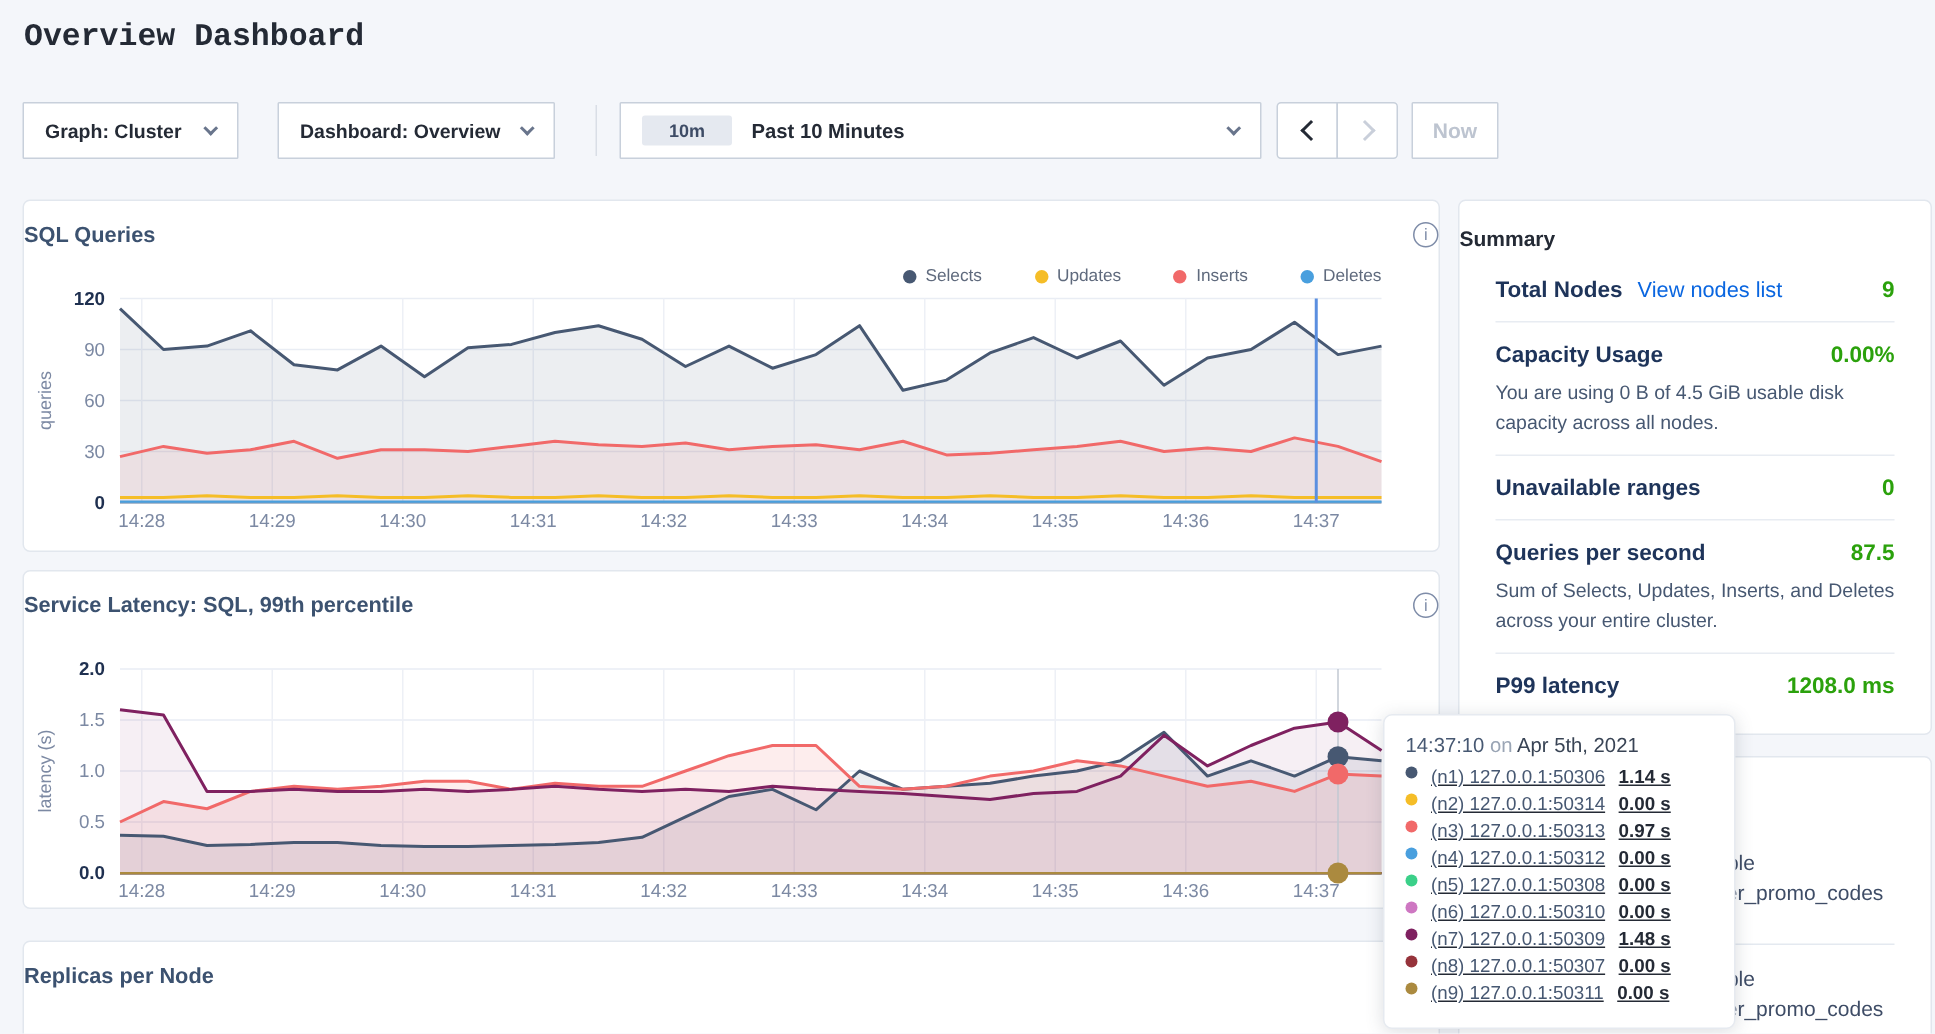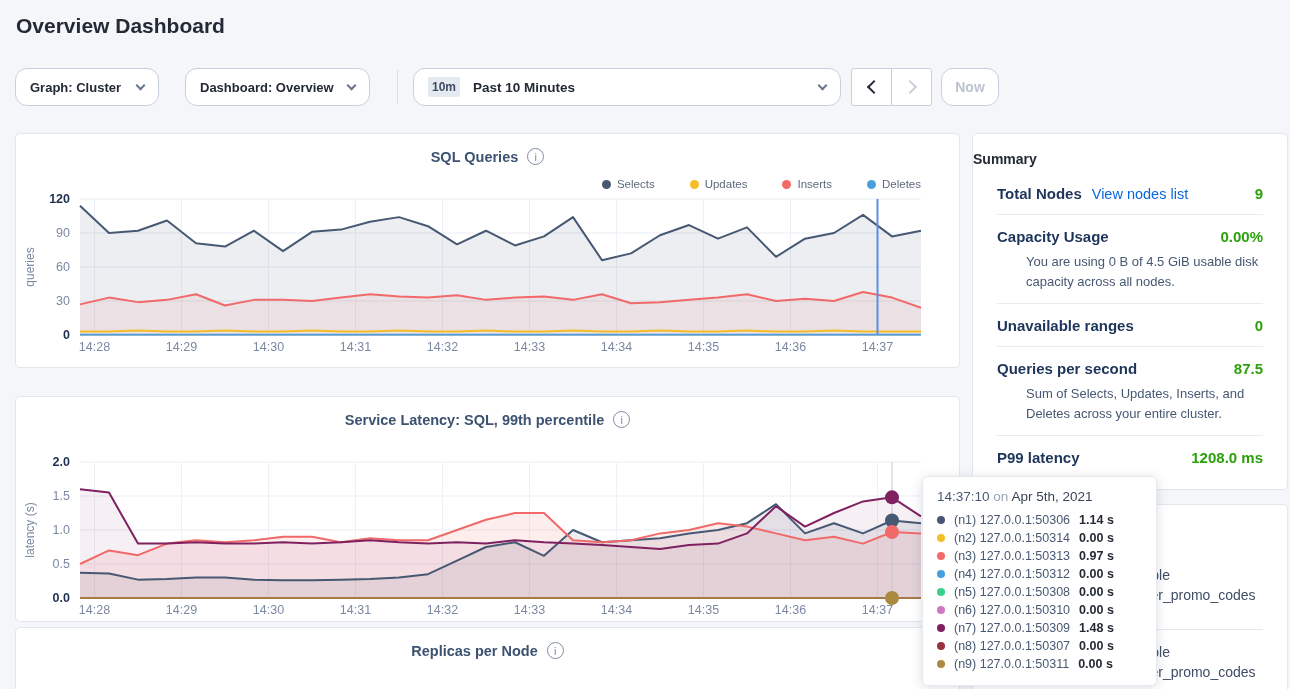--- a/index.html
+++ b/index.html
@@ -1,83 +1,83 @@
 <!DOCTYPE html>
 <html><head>
 <meta charset="utf-8">
 <style>
   * { margin:0; padding:0; box-sizing:border-box; }
   html,body { width:1290px; height:689px; overflow:hidden; }
   body { background:#F4F6FA; font-family:"Liberation Sans", sans-serif; position:relative; color:#242A35; }
 
-  .page-title { position:absolute; left:16px; top:14px; font-size:21px; font-weight:600; color:#242A35; }
+  .page-title { position:absolute; left:16px; top:14px; font-size:21px; font-weight:600; color:#242A35;font-family:Liberation Mono, monospace; }
 
   
   .btn, .time-sel, .nav-btn, .now-btn {
     position:absolute; top:68px; height:38px; background:#fff;
-    border:1px solid #C8D0DB; border-radius:12px; display:flex; align-items:center;
+    border:1px solid #C8D0DB; border-radius:1px; display:flex; align-items:center;
     font-family:"Liberation Sans", sans-serif; cursor:pointer; white-space:nowrap;
   }
   .btn { padding:0 14px; font-size:13px; font-weight:bold; color:#242A35; justify-content:space-between; }
   .chev { width:7px; height:7px; border-right:2px solid #69758C; border-bottom:2px solid #69758C;
           transform:rotate(45deg); margin-left:10px; margin-top:-3px; flex:0 0 auto; }
   .tb-divider { position:absolute; left:397px; top:70px; width:1px; height:34px; background:#D9DEE6; }
   .time-sel { left:413px; width:428px; padding:0 14px; }
-  .time-badge { background:#E5E9F0; border-radius:2px; padding:3px 4px; font-size:12px; font-weight:bold; color:#3E4C66; }
+  .time-badge { background:#E5E9F0; border-radius:2px; padding:3px 18px; font-size:12px; font-weight:bold; color:#3E4C66; }
   .time-label { margin-left:13px; font-size:13.5px; font-weight:bold; color:#242A35; }
   .time-sel .chev { margin-left:auto; }
   .nav-btn { width:41px; justify-content:center; }
   .nav-btn.prev { left:851px; border-radius:3px 0 0 3px; }
   .nav-btn.next { left:891px; border-radius:0 3px 3px 0; }
   .arr { width:10px; height:10px; }
   .arr-left  { border-left:2.5px solid #242A35; border-bottom:2.5px solid #242A35; transform:rotate(45deg); margin-left:4px; }
   .arr-right { border-right:2.5px solid #C9CFDA; border-top:2.5px solid #C9CFDA; transform:rotate(45deg); margin-right:4px; }
   .now-btn { left:941px; width:58px; justify-content:center; font-size:14px; font-weight:bold; color:#BDC4D0; }
 
   
   .panel { position:absolute; background:#fff; border:1px solid #E2E7EE; border-radius:5px; }
   #sql-panel      { left:15px; top:133px; width:945px; height:235px; }
-  #latency-panel  { left:15px; top:380px; width:945px; height:226px;margin-top:16px; }
+  #latency-panel  { left:15px; top:380px; width:945px; height:226px; }
   #replicas-panel { left:15px; top:627px; width:945px; height:140px; }
   #summary-panel  { left:972px; top:133px; width:316px; height:357px; }
   #events-panel   { left:972px; top:504px; width:316px; height:280px; }
 
-  .chart-title { position:absolute; top:14px; left:0; right:0; display:flex; justify-content:center; align-items:center;
+  .chart-title { position:absolute; top:14px; left:0; right:0; display:flex; justify-content:space-between; align-items:center;
                  font-size:14.5px; font-weight:bold; color:#3C5270; }
   .info-icon { display:inline-flex; align-items:center; justify-content:center; width:17px; height:17px;
                border:1px solid #7E8CA8; border-radius:50%; color:#7E8CA8; font-size:11px; margin-left:9px;
                font-weight:normal; cursor:pointer; }
   .legend { position:absolute; top:44px; right:38px; display:flex; gap:35px; align-items:center; }
   .legend-item { display:flex; align-items:center; gap:6px; font-size:11.5px; color:#5F6A7D; cursor:pointer; }
   .legend-dot { width:9px; height:9px; border-radius:50%; }
   .chart-body { position:absolute; left:2px; top:56px; width:941px; height:172px; }
 
   
   .side-title { padding:17px 0 5px; font-size:14px; font-weight:bold; color:#242A35; }
   #summary-rows { padding:0 24px; }
   .s-row { padding:13px 0 12px; }
   .s-row.bordered { border-top:1px solid #E8ECF2; }
   .s-top { display:flex; align-items:baseline; }
   .s-label { font-weight:bold; color:#1E345A; font-size:15px; }
   .s-link { margin-left:10px; font-weight:normal; color:#0A66E0; font-size:14.5px; text-decoration:none; }
   .s-value { margin-left:auto; font-weight:bold; color:#2BA10C; font-size:15px; white-space:nowrap; }
-  .s-sub { margin-top:7px; font-size:13px; color:#475872; line-height:1.5;margin-left:29px; }
+  .s-sub { margin-top:7px; font-size:13px; color:#475872; line-height:1.5; }
 
   
   #events-items { padding:0 24px; margin-top:10px; }
   .ev-item { padding:12px 0 24px 64px; font-size:14px; color:#3E4C66; line-height:20px; }
   .ev-item.bordered { border-top:1px solid #E4E9F0; }
 
   
   #tooltip { position:absolute; left:922px; top:476px; width:235px; background:#fff; border:1px solid #E6EAF0;
              border-radius:6px; box-shadow:0 2px 12px rgba(60,70,90,0.18); padding:12px 14px; z-index:20; }
   .tt-head { font-size:13.5px; margin-bottom:7px; color:#394455; }
   .tt-time { color:#475872; }
   .tt-on { color:#9AA5B5; }
-  .tt-row { display:flex; align-items:center; height:18px; font-size:12.5px; }
+  .tt-row { display:flex; align-items:flex-start; height:18px; font-size:12.5px;text-decoration:underline; }
   .tt-dot { width:8px; height:8px; border-radius:50%; margin-right:9px; flex:0 0 auto; }
   .tt-label { color:#475872; }
   .tt-value { margin-left:9px; font-weight:bold; color:#242A35; white-space:nowrap; }
 </style>
 </head>
 <body>
 
 <div class="page-title">Overview Dashboard</div>
 
 <button class="btn" style="left:15px; width:144px;">

